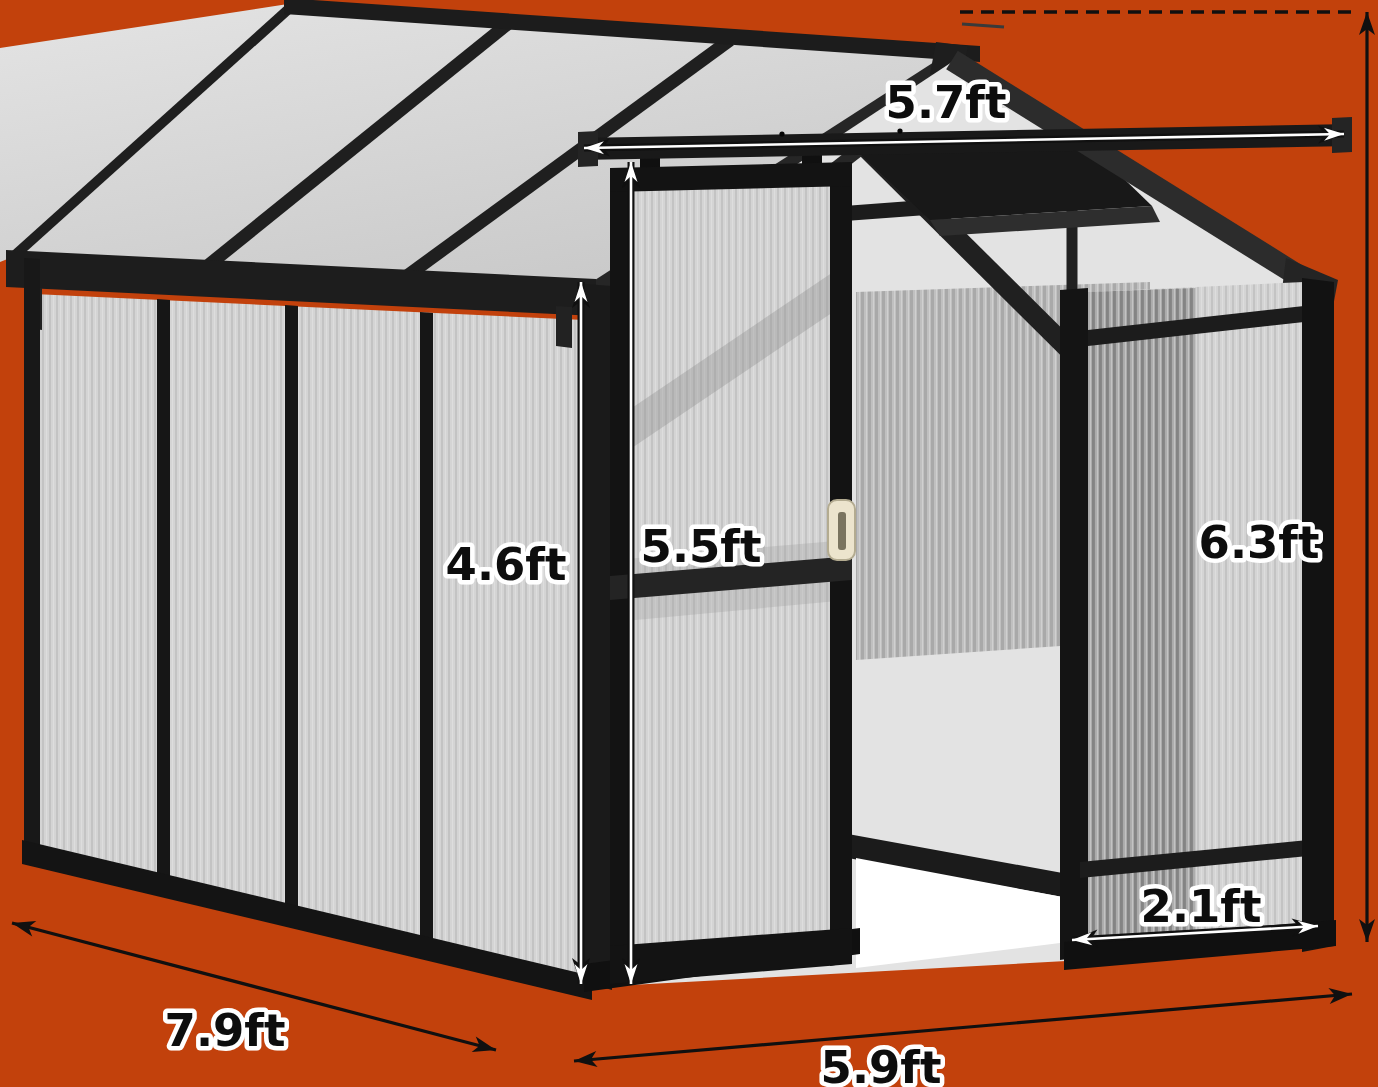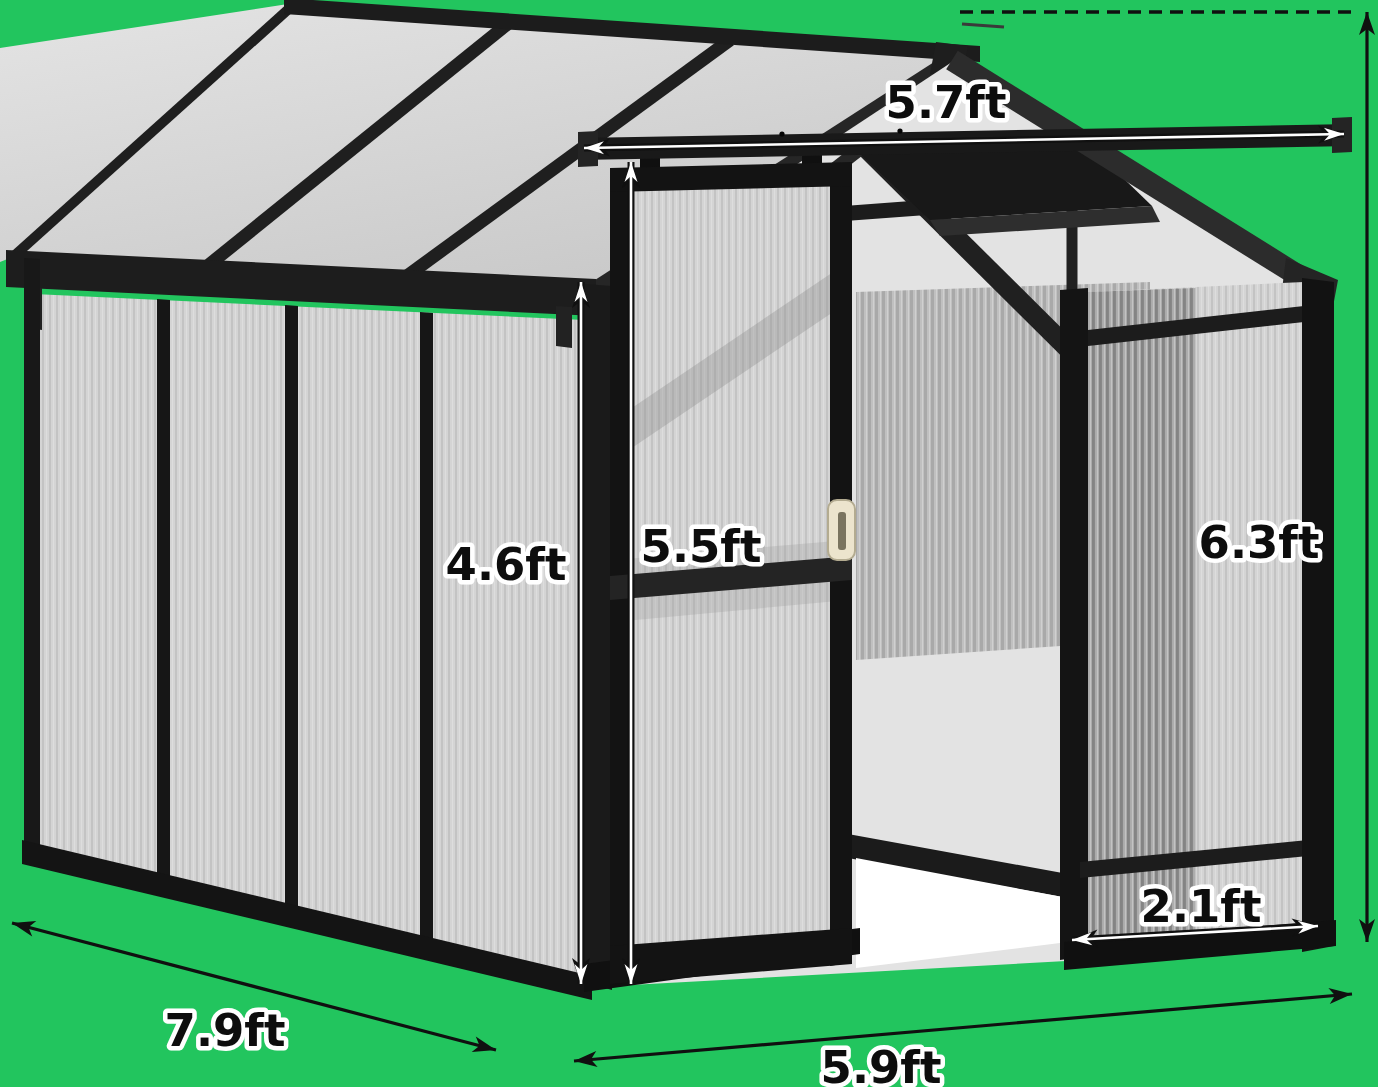--- a/index.html
+++ b/index.html
@@ -1,16 +1,16 @@
 <!DOCTYPE html>
 <html><head>
 <meta charset="utf-8">
 <style>
   html,body{margin:0;padding:0;background:#ffffff;}
-  .stage{width:1378px;height:1087px;position:relative;background:#22c55e;overflow:hidden;}
+  .stage{width:1378px;height:1087px;position:relative;background:#c2410c;overflow:hidden;}
   svg{display:block;}
   text.dim{
     font-family:"DejaVu Sans","Liberation Sans",sans-serif;
     font-weight:bold;
     font-size:45px;
     fill:#0d0d0d;
     stroke:#ffffff;
     stroke-width:9px;
     paint-order:stroke;
     stroke-linejoin:round;

